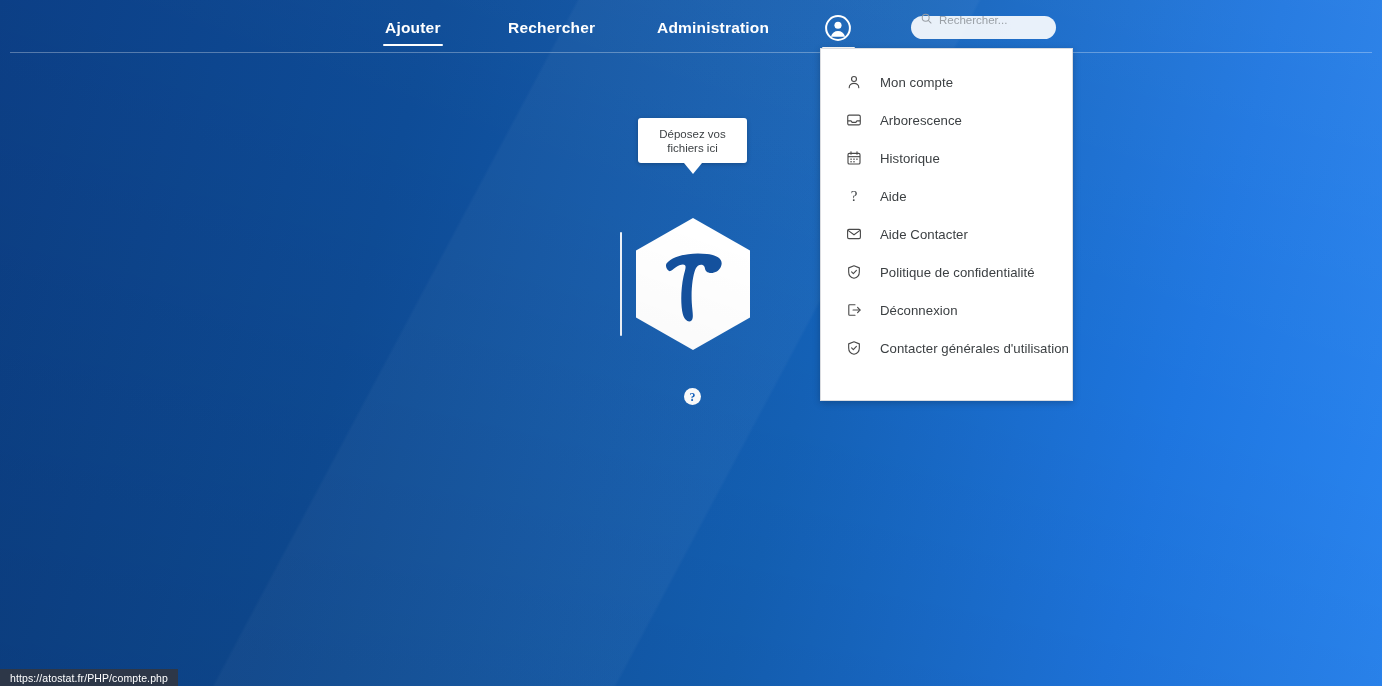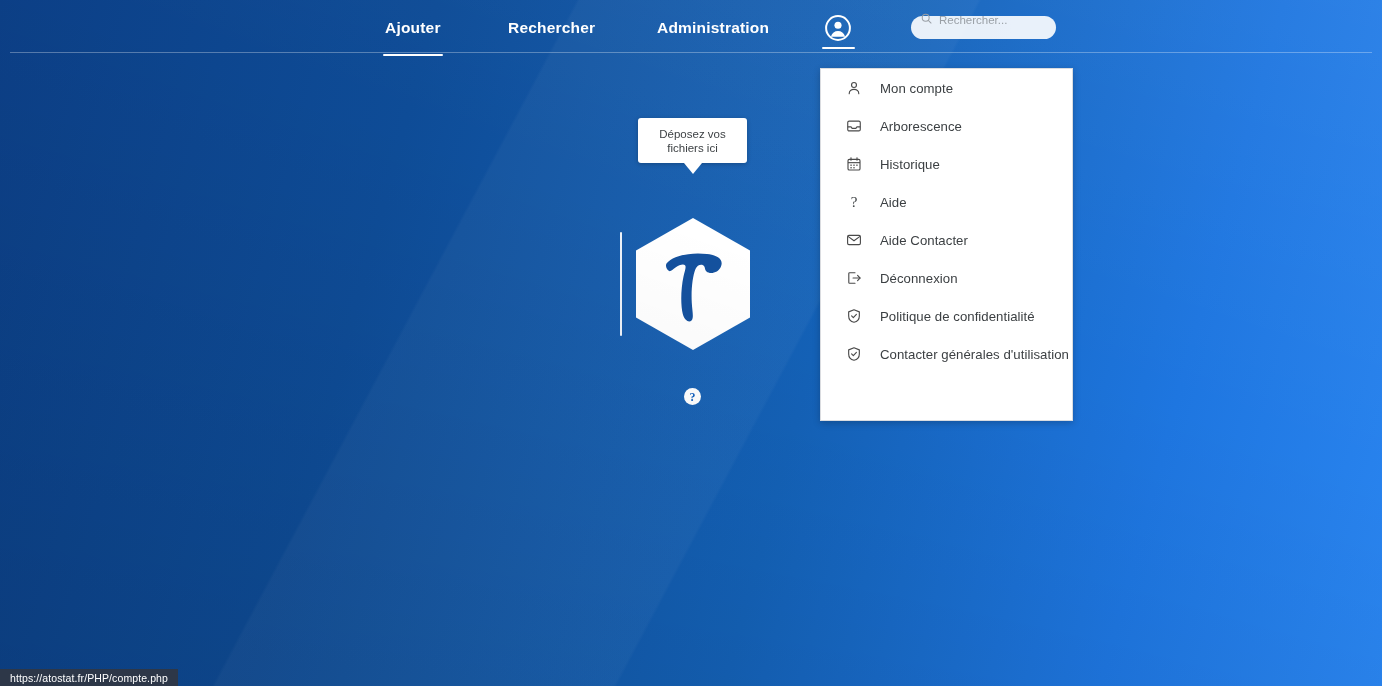--- a/index.html
+++ b/index.html
@@ -60,21 +60,21 @@
     align-items: center;
   }
   .nav-link {
     position: absolute;
     color: #ffffff;
     font-size: 15.5px;
     font-weight: bold;
     letter-spacing: 0.2px;
     white-space: nowrap;
     cursor: pointer;
-    padding-bottom: 16px;
+    padding-bottom: 6px;
   }
   .nav-link.active::after {
     content: "";
     position: absolute;
     left: -2px; right: -2px;
     bottom: -3px;
     height: 2px;
     background: #ffffff;
     border-radius: 1px;
   }
@@ -133,22 +133,21 @@
     position: absolute;
     left: 820px;
     top: 48px;
     width: 253px;
     height: 353px;
     background: #ffffff;
     border: 1px solid #dadce0;
     box-sizing: border-box;
     box-shadow: 0 2px 7px rgba(0,0,0,0.22);
     z-index: 20;
-    padding-top: 0;
-    margin-top: 20px;
+    padding-top: 14px;
   }
   .menu-item {
     height: 38px;
     display: flex;
     align-items: center;
     padding-left: 24px;
     cursor: pointer;
     box-sizing: border-box;
   }
   .menu-ico {
@@ -395,45 +394,45 @@
           <rect x="2.4" y="5" width="19.2" height="14" rx="2"></rect>
           <path d="M3 6.6l9 6.6 9-6.6" stroke-linejoin="round"></path>
         </svg>
       </span>
       <span class="menu-label">Aide Contacter</span>
     </div>
 
     <div class="menu-item">
       <span class="menu-ico">
         <svg width="16" height="16" viewBox="0 0 24 24" fill="none" stroke="#4a4a4a" stroke-width="1.7">
+          <path d="M12 2.6l8 3.2v6.2c0 5-3.4 8.4-8 9.4-4.6-1-8-4.4-8-9.4V5.8z" stroke-linejoin="round"></path>
+          <path d="M8.4 11.9l2.6 2.6 4.6-4.9" stroke-linecap="round" stroke-linejoin="round"></path>
+        </svg>
+      </span>
+      <span class="menu-label">Politique de confidentialité</span>
+    </div>
+
+    <div class="menu-item">
+      <span class="menu-ico">
+        <svg width="16" height="16" viewBox="0 0 24 24" fill="none" stroke="#4a4a4a" stroke-width="1.7">
           <path d="M13.5 4.2H5.4a1.2 1.2 0 00-1.2 1.2v13.2a1.2 1.2 0 001.2 1.2h8.1" stroke-linecap="round" stroke-linejoin="round"></path>
           <line x1="10.6" y1="12" x2="21" y2="12" stroke-linecap="round"></line>
           <path d="M17.4 8.2L21 12l-3.6 3.8" stroke-linecap="round" stroke-linejoin="round"></path>
         </svg>
       </span>
       <span class="menu-label">Déconnexion</span>
     </div>
 
     <div class="menu-item">
       <span class="menu-ico">
         <svg width="16" height="16" viewBox="0 0 24 24" fill="none" stroke="#4a4a4a" stroke-width="1.7">
           <path d="M12 2.6l8 3.2v6.2c0 5-3.4 8.4-8 9.4-4.6-1-8-4.4-8-9.4V5.8z" stroke-linejoin="round"></path>
           <path d="M8.4 11.9l2.6 2.6 4.6-4.9" stroke-linecap="round" stroke-linejoin="round"></path>
         </svg>
       </span>
-      <span class="menu-label">Politique de confidentialité</span>
-    </div>
-
-    <div class="menu-item">
-      <span class="menu-ico">
-        <svg width="16" height="16" viewBox="0 0 24 24" fill="none" stroke="#4a4a4a" stroke-width="1.7">
-          <path d="M12 2.6l8 3.2v6.2c0 5-3.4 8.4-8 9.4-4.6-1-8-4.4-8-9.4V5.8z" stroke-linejoin="round"></path>
-          <path d="M8.4 11.9l2.6 2.6 4.6-4.9" stroke-linecap="round" stroke-linejoin="round"></path>
-        </svg>
-      </span>
       <span class="menu-label">Contacter générales d'utilisation</span>
     </div>
 
 
   </div>
 
   <div class="statusbar">
     <span>https://atostat.fr/PHP/compte.php</span>
   </div>
 

